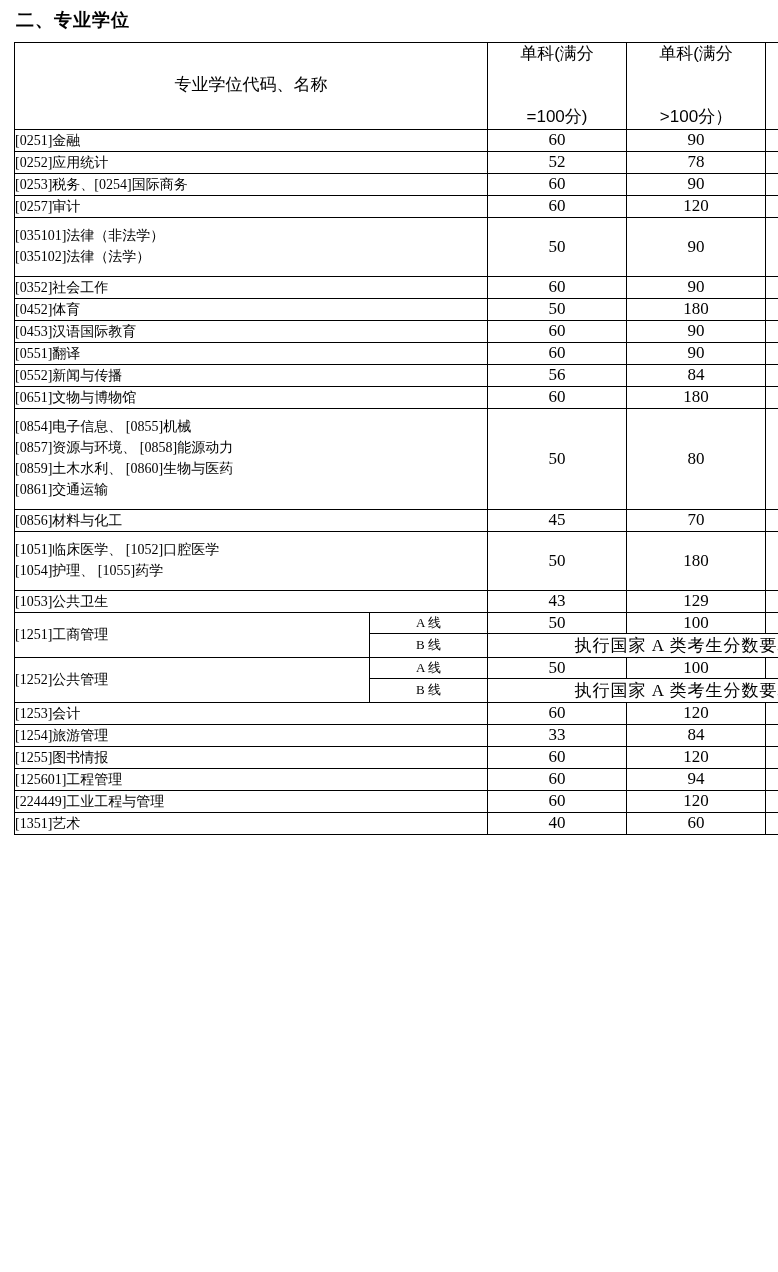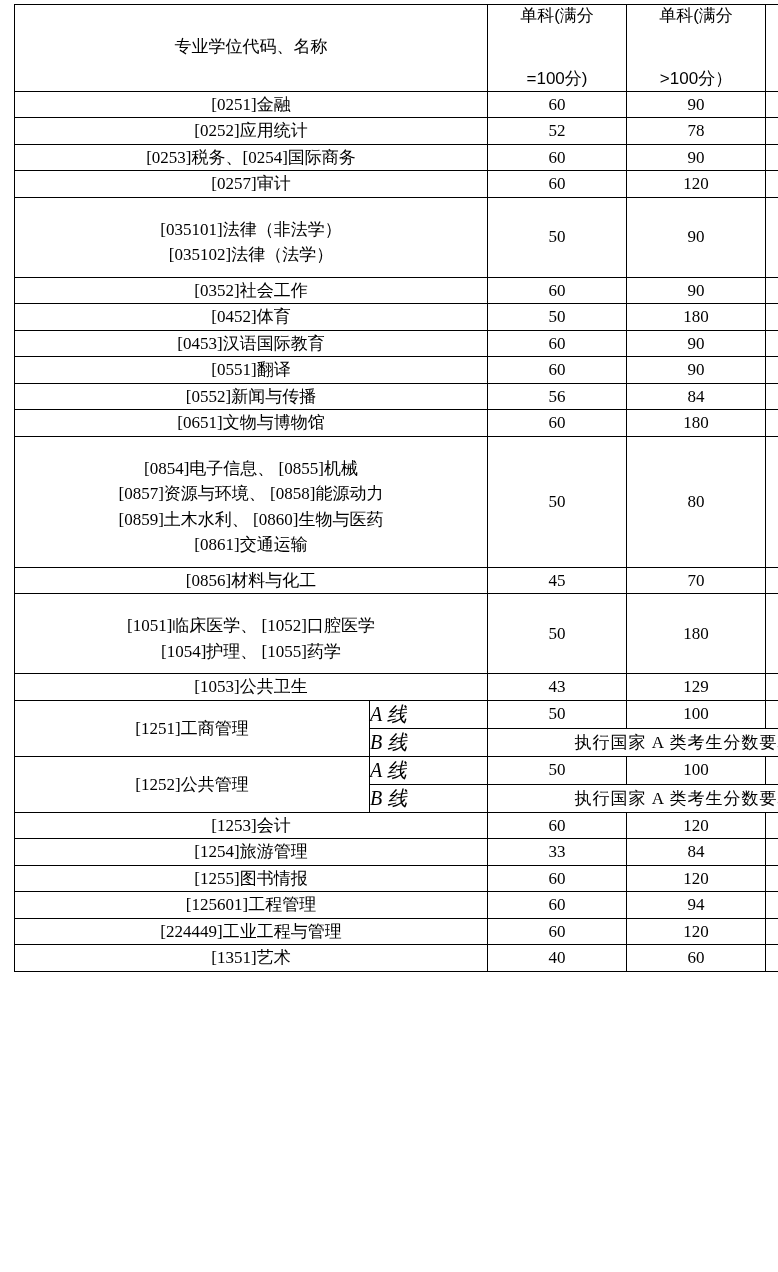--- a/index.html
+++ b/index.html
@@ -40,55 +40,56 @@
     text-align: center;
     font-family: "Liberation Sans", "DejaVu Sans", sans-serif;
     font-weight: bold;
     font-size: 17px;
     line-height: 1.35;
     padding: 8px 4px;
   }
   .hdr .l1 { display: block; }
   .hdr .l2 { display: block; margin-top: 40px; }
   .name-cell {
-    font-size: 17px;
+    font-size: 14px;
     line-height: 1.5;
     padding: 7px 4px 7px 12px;
-    text-align: center;
+    text-align: left;
   }
   .name-cell .ln { display: block; white-space: nowrap; }
   .num-cell {
     text-align: center;
     font-size: 17px;
     padding: 7px 2px;
   }
   .sub-cell {
-    font-size: 20px;
+    text-align: center;
+    font-size: 13px;
     padding: 7px 2px;
     width: 118px;
-    font-style: italic;
   }
   .span-note {
     text-align: center;
     font-size: 17px;
     padding: 7px 2px;
     letter-spacing: 1px;
   }
-  .row-tall .name-cell { padding-top: 19px; padding-bottom: 9px; }
+  .row-tall .name-cell { padding-top: 7px; padding-bottom: 9px; }
   col.c-name { width: 355px; }
   col.c-sub  { width: 118px; }
   col.c-a    { width: 139px; }
   col.c-b    { width: 139px; }
   col.c-t    { width: 117px; }
 </style>
 </head>
 <body>
 
 <div class="page">
 
+  <div class="section-title">二、专业学位</div>
 
   <table class="score-table">
     <colgroup>
       <col class="c-name">
         <col class="c-sub">
         <col class="c-a">
         <col class="c-b">
         <col class="c-t">
     </colgroup>
     <thead>

